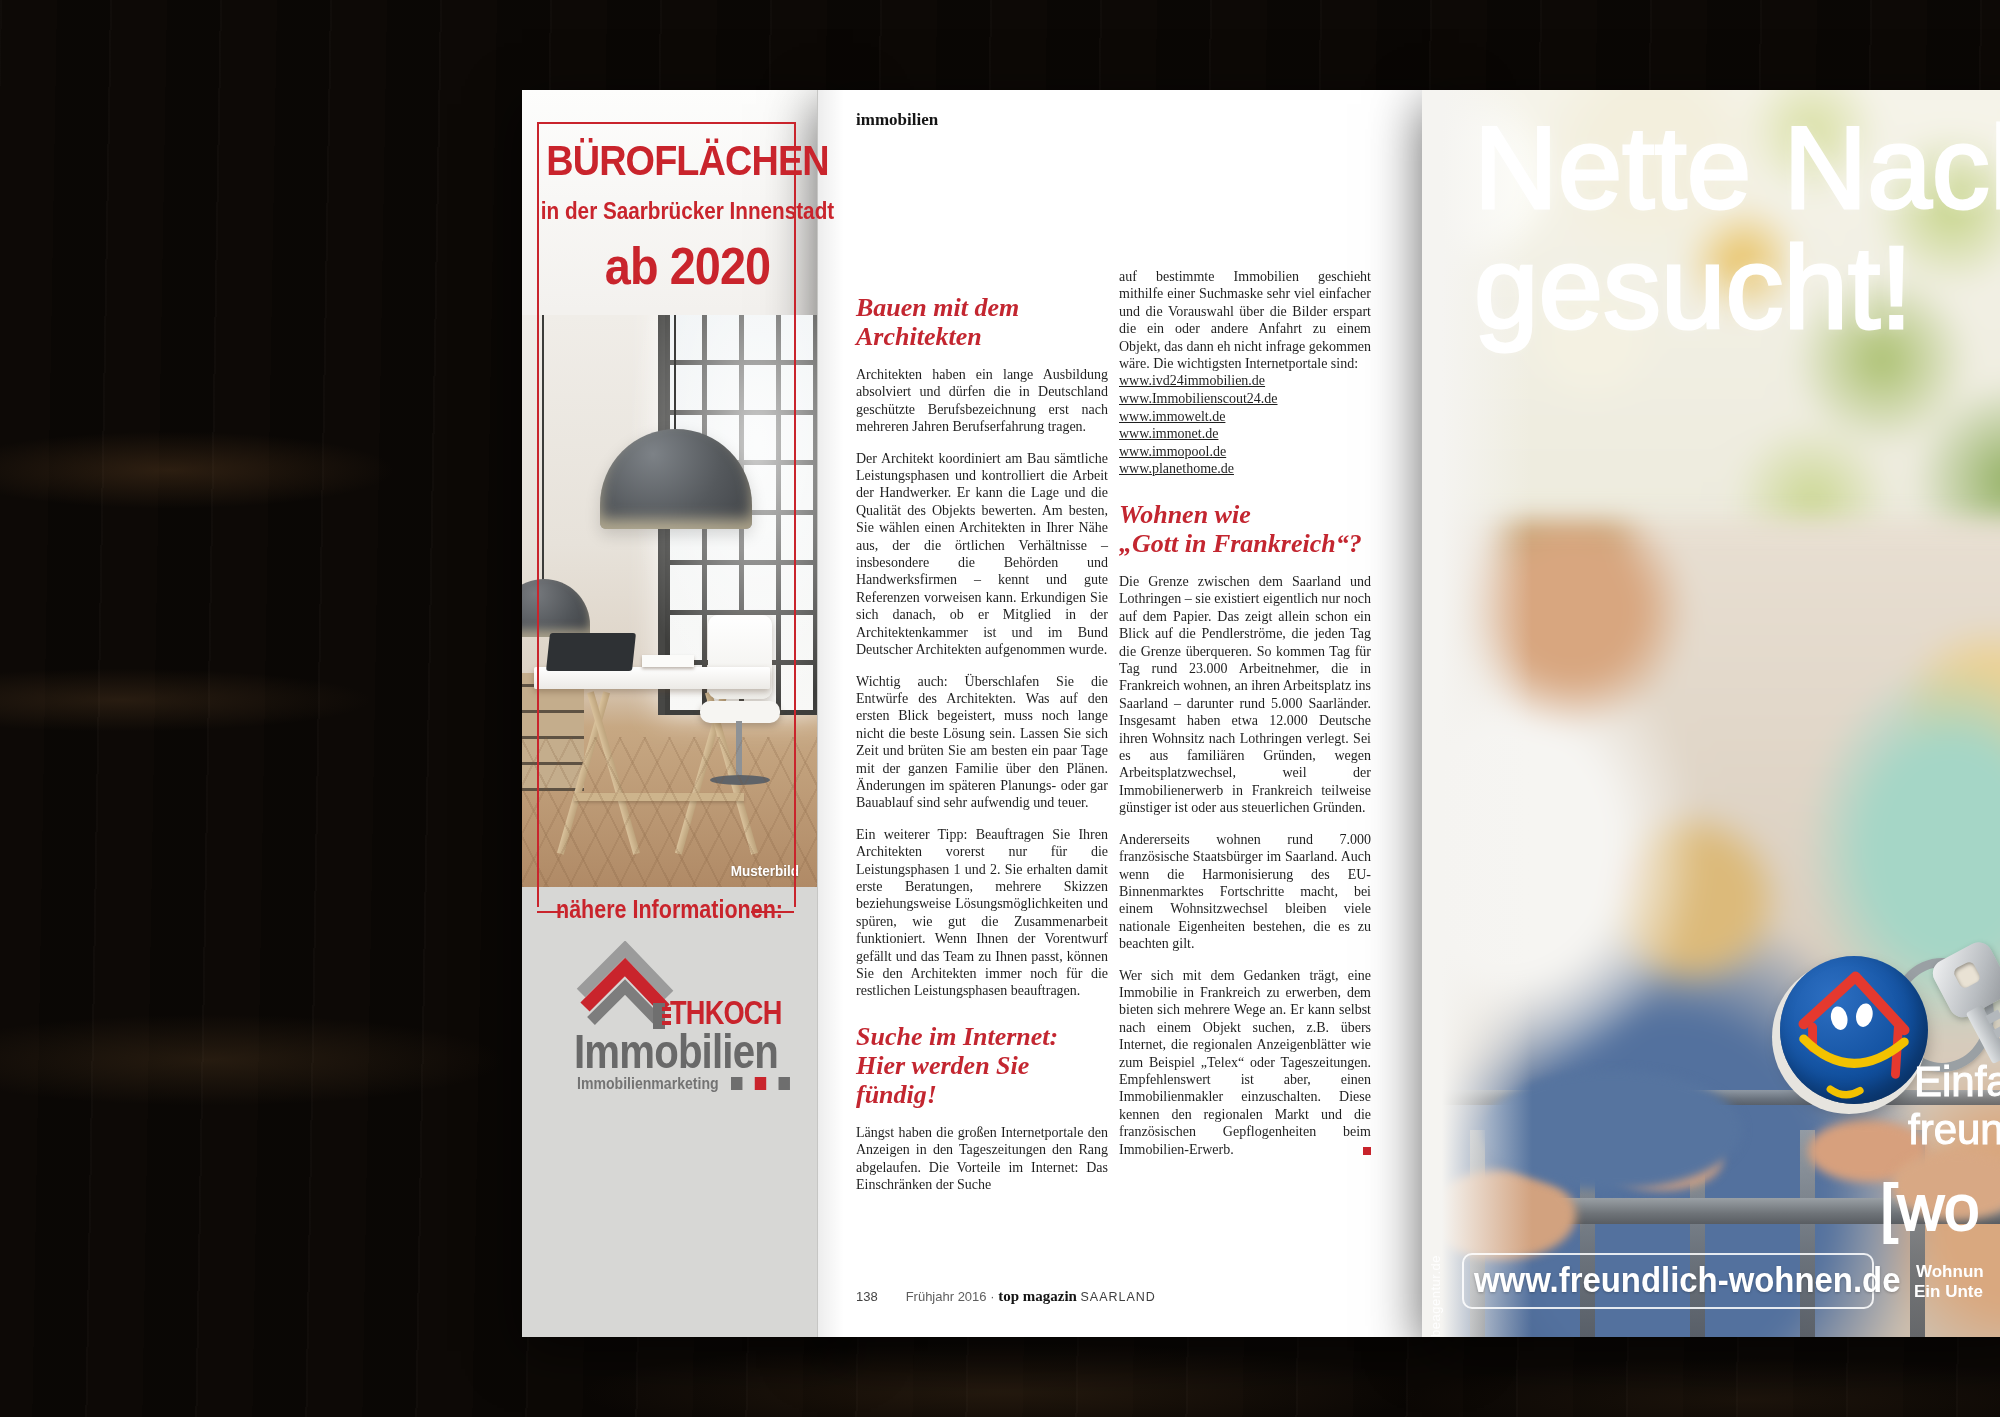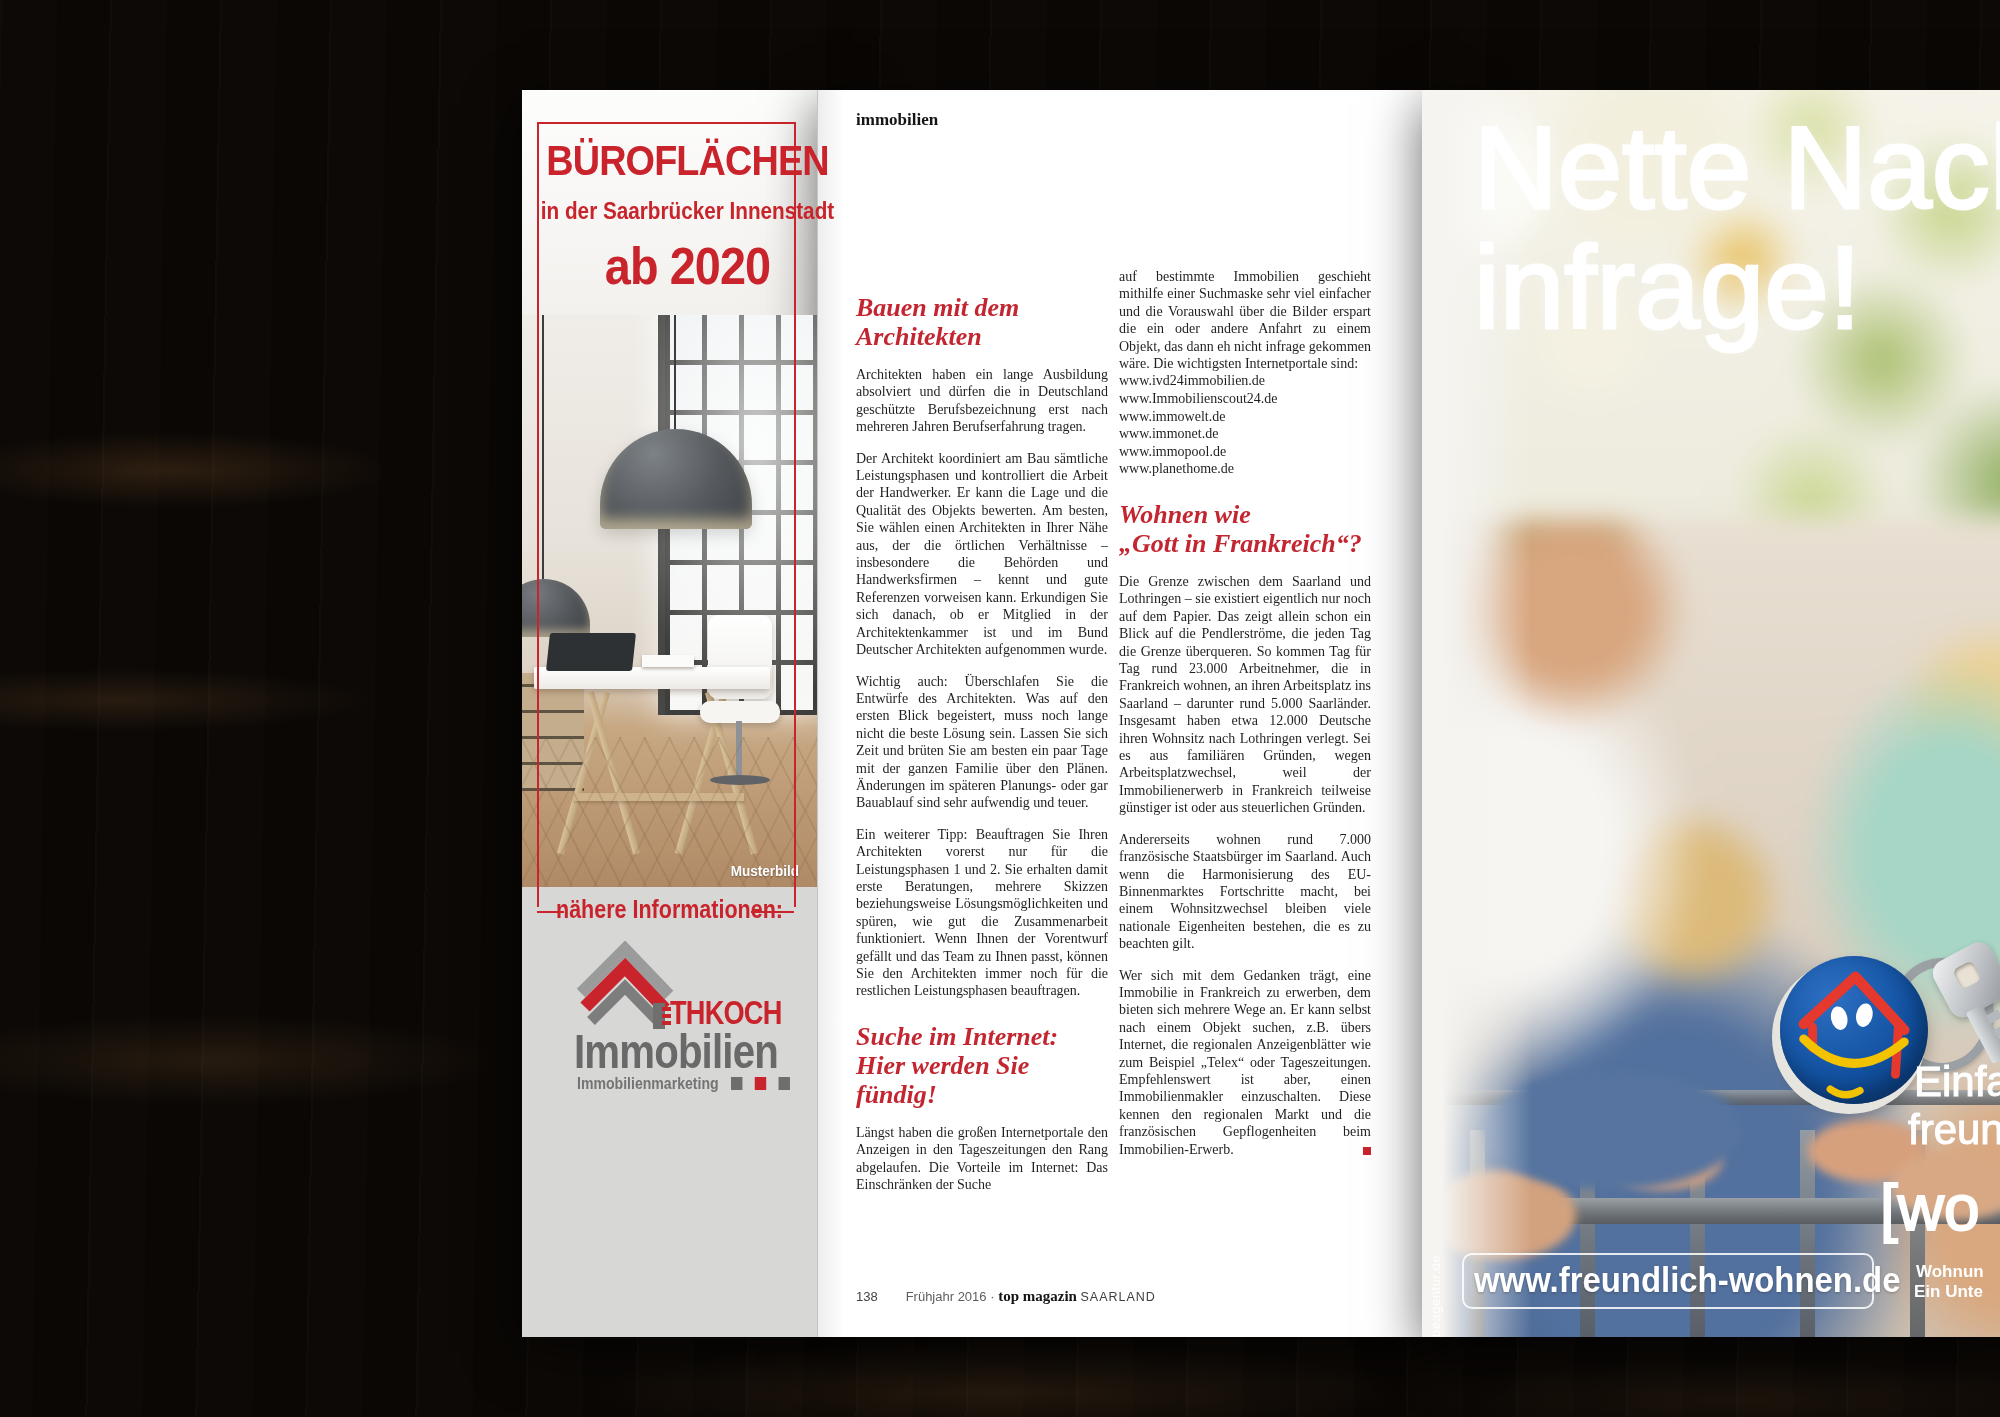--- a/index.html
+++ b/index.html
@@ -71,21 +71,21 @@
   
   .page-article{left:817px;width:605px;background:#ffffff;border-left:1px solid #c6c6c4;}
   .fold{position:absolute;left:0;top:0;width:26px;height:100%;background:linear-gradient(90deg,rgba(0,0,0,.07),rgba(0,0,0,0));}
   .kicker{position:absolute;left:38px;top:20px;font-family:"Liberation Serif",serif;font-weight:bold;font-size:17px;color:#151515;}
   .col{position:absolute;width:252px;font-family:"Liberation Serif",serif;color:#1f1f1f;font-size:14px;line-height:17.4px;text-align:justify;}
   .col1{left:38px;top:192px;margin-top:11px;}
   .col2{left:301px;top:178px;}
   .col p{margin:0 0 14px 0;}
   .rhead{font-family:"Liberation Serif",serif;font-style:italic;font-weight:bold;color:#c32630;font-size:26px;line-height:29px;text-align:left;margin:0 0 15px 0;}
   .rhead.mt{margin-top:22px;}
-  .portals{margin:0 0 6px 0;text-align:left;}
+  .portals{margin:0 0 6px 0;text-align:left;text-decoration:underline;}
   .portals div{line-height:17.6px;}
   .endmark{float:right;width:8px;height:8px;background:#c9242c;margin-top:6px;}
   .a-footer{position:absolute;left:38px;top:1198px;font-size:13px;color:#5e5e5e;}
   .a-footer .pn{display:inline-block;color:#444;width:46px;}
   .a-footer .mag{font-family:"Liberation Serif",serif;font-weight:bold;color:#141414;font-size:15px;margin-top:13px;}
   .a-footer .reg{letter-spacing:1px;color:#404040;font-size:12.5px;}
   
   .page-right{left:1422px;width:578px;background:#f2f0ea;overflow:hidden;}
   .r-foliage{position:absolute;left:-30px;top:-30px;width:640px;height:660px;filter:blur(13px);
     background:
@@ -261,21 +261,21 @@
     <div class="hand" style="left:180px;top:1040px;width:120px;height:60px;background:#d9a481;"></div>
     <div class="hand" style="left:386px;top:1030px;width:120px;height:62px;background:#d7a07d;"></div>
     <div class="hand" style="left:4px;top:1080px;width:150px;height:90px;background:#d2a27f;"></div>
     <div class="hand" style="left:470px;top:1060px;width:130px;height:70px;background:#d8a884;"></div>
     <div class="hand" style="left:60px;top:980px;width:260px;height:120px;background:#56749f;"></div>
 
     <div class="r-whiteblend"></div>
 
     <div class="r-headline">
       <span>Nette Nach</span><br>
-      <span>infrage!</span>
+      <span>gesucht!</span>
     </div>
 
     <div class="keyring"></div>
     <div class="key">
       <div class="key-head"></div>
       <div class="key-hole"></div>
       <div class="key-shaft"></div>
       <div class="key-tooth" style="top:70px;"></div>
       <div class="key-tooth" style="top:86px;"></div>
     </div>

